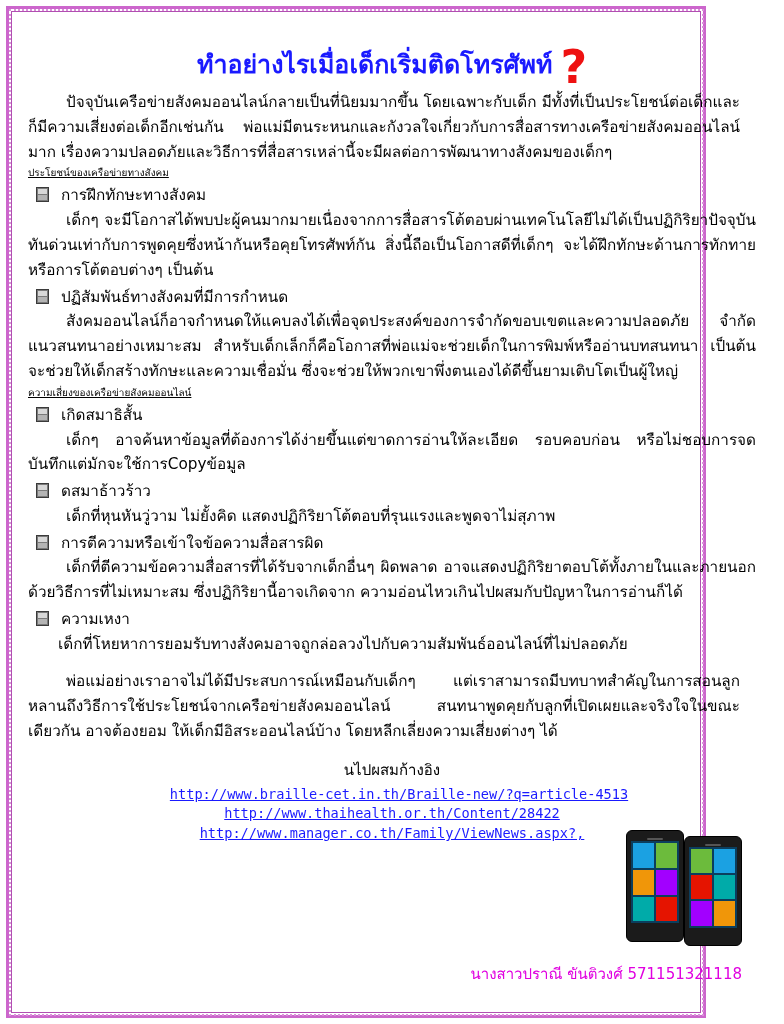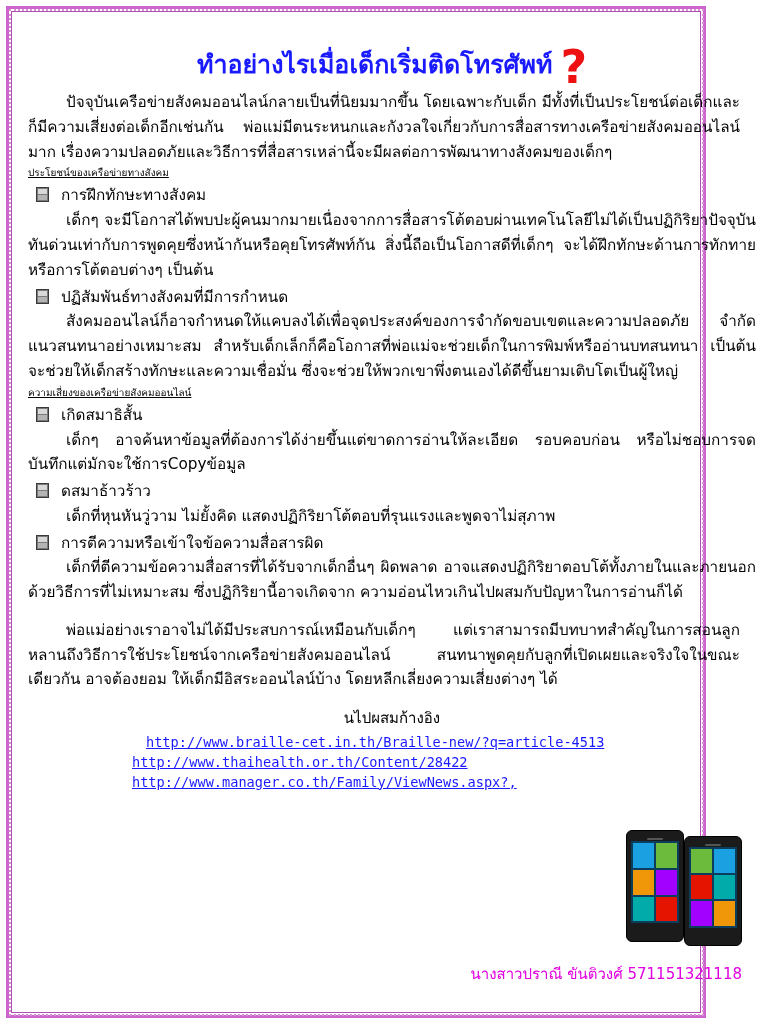--- a/index.html
+++ b/index.html
@@ -154,21 +154,21 @@
     margin-top: 14px;
     text-align: center;
   }
   .refs-title {
     font-size: 15px;
     margin-bottom: 3px;
   }
   .ref-list {
     margin: 0 auto;
     width: 520px;
-    text-align: left;
+    text-align: center;
   }
   .ref-link {
     display: block;
     font-family: "DejaVu Sans Mono", "Liberation Mono", monospace;
     font-size: 13.6px;
     color: #1a1aff;
     text-decoration: underline;
     line-height: 1.45;
     white-space: nowrap;
   }
@@ -286,20 +286,25 @@
       <span class="bullet-label">ดสมาธ้าวร้าว</span>
     </div>
     <p class="sub-para indent">เด็กที่หุนหันวู่วาม  ไม่ยั้งคิด  แสดงปฏิกิริยาโต้ตอบที่รุนแรงและพูดจาไม่สุภาพ</p>
 
     <div class="bullet-row">
       <span class="bullet-icon"></span>
       <span class="bullet-label">การตีความหรือเข้าใจข้อความสื่อสารผิด</span>
     </div>
     <p class="sub-para indent">เด็กที่ตีความข้อความสื่อสารที่ได้รับจากเด็กอื่นๆ  ผิดพลาด  อาจแสดงปฏิกิริยาตอบโต้ทั้งภายในและภายนอกด้วยวิธีการที่ไม่เหมาะสม  ซึ่งปฏิกิริยานี้อาจเกิดจาก  ความอ่อนไหวเกินไปผสมกับปัญหาในการอ่านก็ได้</p>
 
+    <div class="bullet-row">
+      <span class="bullet-icon"></span>
+      <span class="bullet-label">ความเหงา</span>
+    </div>
+    <p class="sub-para indent-sm">เด็กที่โหยหาการยอมรับทางสังคมอาจถูกล่อลวงไปกับความสัมพันธ์ออนไลน์ที่ไม่ปลอดภัย</p>
 
     <div class="gap-md"></div>
 
     <p class="para indent">พ่อแม่อย่างเราอาจไม่ได้มีประสบการณ์เหมือนกับเด็กๆ  แต่เราสามารถมีบทบาทสำคัญในการสอนลูกหลานถึงวิธีการใช้ประโยชน์จากเครือข่ายสังคมออนไลน์  สนทนาพูดคุยกับลูกที่เปิดเผยและจริงใจในขณะเดียวกัน  อาจต้องยอม ให้เด็กมีอิสระออนไลน์บ้าง  โดยหลีกเลี่ยงความเสี่ยงต่างๆ ได้</p>
 
     <div class="refs">
       <div class="refs-title">นไปผสมก้างอิง</div>
       <div class="ref-list">
         <a class="ref-link r1" href="#">http://www.braille-cet.in.th/Braille-new/?q=article-4513</a>
         <a class="ref-link" href="#">http://www.thaihealth.or.th/Content/28422</a>

